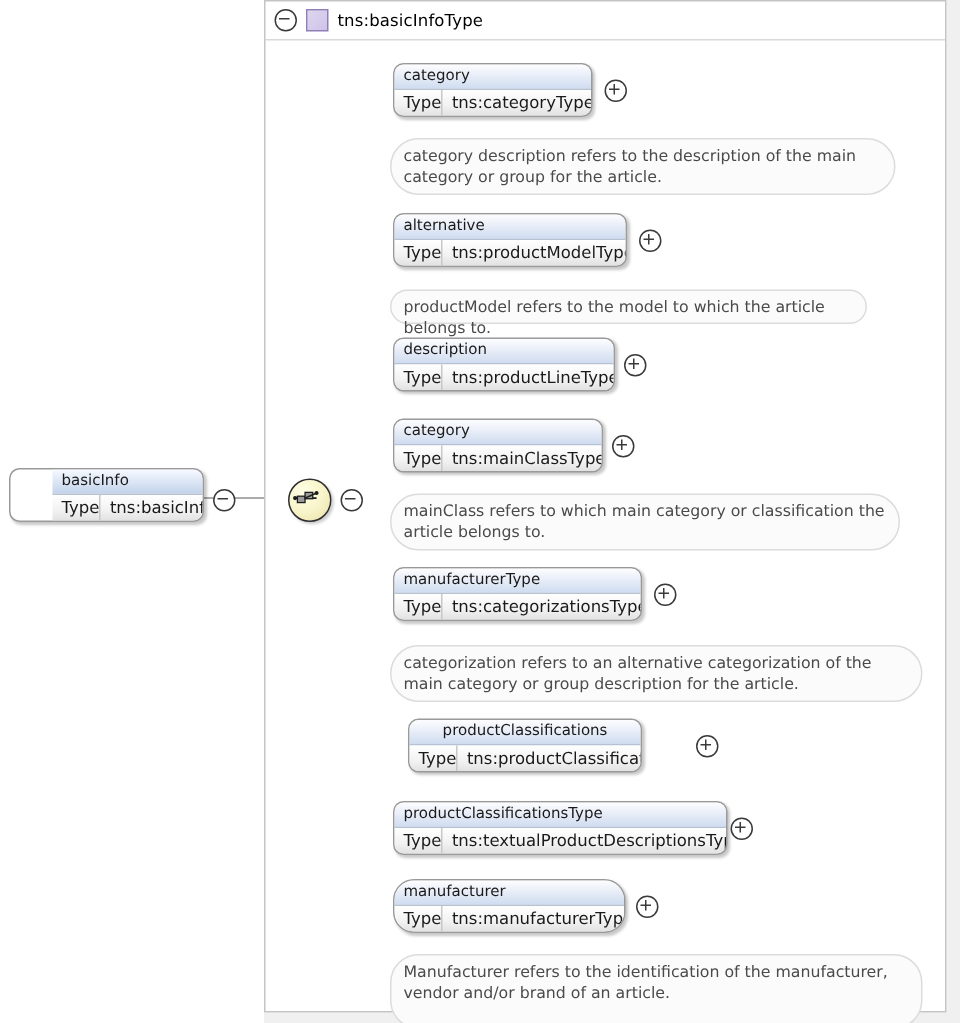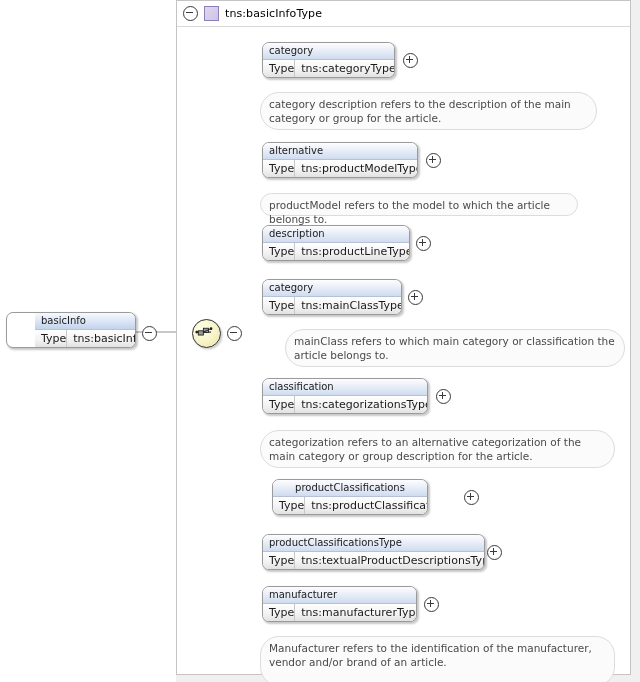--- a/index.html
+++ b/index.html
@@ -268,24 +268,24 @@
   <span class="toggle-circle plus expand" style="position:absolute; left:416px; top:236px;"></span>
 
   <div class="node" style="left:262px; top:279px; width:140px;">
     <div class="node-name">category</div>
     <div class="node-type-row">
       <div class="node-type-label">Type</div>
       <div class="node-type-value">tns:mainClassType</div>
     </div>
   </div>
   <span class="toggle-circle plus expand" style="position:absolute; left:408px; top:290px;"></span>
-  <div class="anno" style="left:260px; top:329px; width:340px; height:38px;margin-left:25px;">mainClass refers to which main category or classification the article belongs to.</div>
+  <div class="anno" style="left:260px; top:329px; width:340px; height:38px;">mainClass refers to which main category or classification the article belongs to.</div>
 
   <div class="node" style="left:262px; top:378px; width:166px;">
-    <div class="node-name">classification</div>
+    <div class="node-name">manufacturerType</div>
     <div class="node-type-row">
       <div class="node-type-label">Type</div>
       <div class="node-type-value">tns:categorizationsType</div>
     </div>
   </div>
   <span class="toggle-circle plus expand" style="position:absolute; left:436px; top:389px;"></span>
   <div class="anno" style="left:260px; top:430px; width:355px; height:38px;">categorization refers to an alternative categorization of the main category or group description for the article.</div>
 
   <div class="node" style="left:272px; top:479px; width:156px;text-align:center;">
     <div class="node-name">productClassifications</div>
@@ -298,21 +298,21 @@
 
   <div class="node" style="left:262px; top:534px; width:223px;">
     <div class="node-name">productClassificationsType</div>
     <div class="node-type-row">
       <div class="node-type-label">Type</div>
       <div class="node-type-value">tns:textualProductDescriptionsType</div>
     </div>
   </div>
   <span class="toggle-circle plus expand" style="position:absolute; left:487px; top:545px;"></span>
 
-  <div class="node" style="left:262px; top:586px; width:155px;">
+  <div class="node" style="left:262px; top:586px; width:155px;border-radius:14px;">
     <div class="node-name">manufacturer</div>
     <div class="node-type-row">
       <div class="node-type-label">Type</div>
       <div class="node-type-value">tns:manufacturerType</div>
     </div>
   </div>
   <span class="toggle-circle plus expand" style="position:absolute; left:424px; top:597px;"></span>
   <div class="anno" style="left:260px; top:636px; width:355px; height:50px;">Manufacturer refers to the identification of the manufacturer, vendor and/or brand of an article.</div>
 
 </div>

